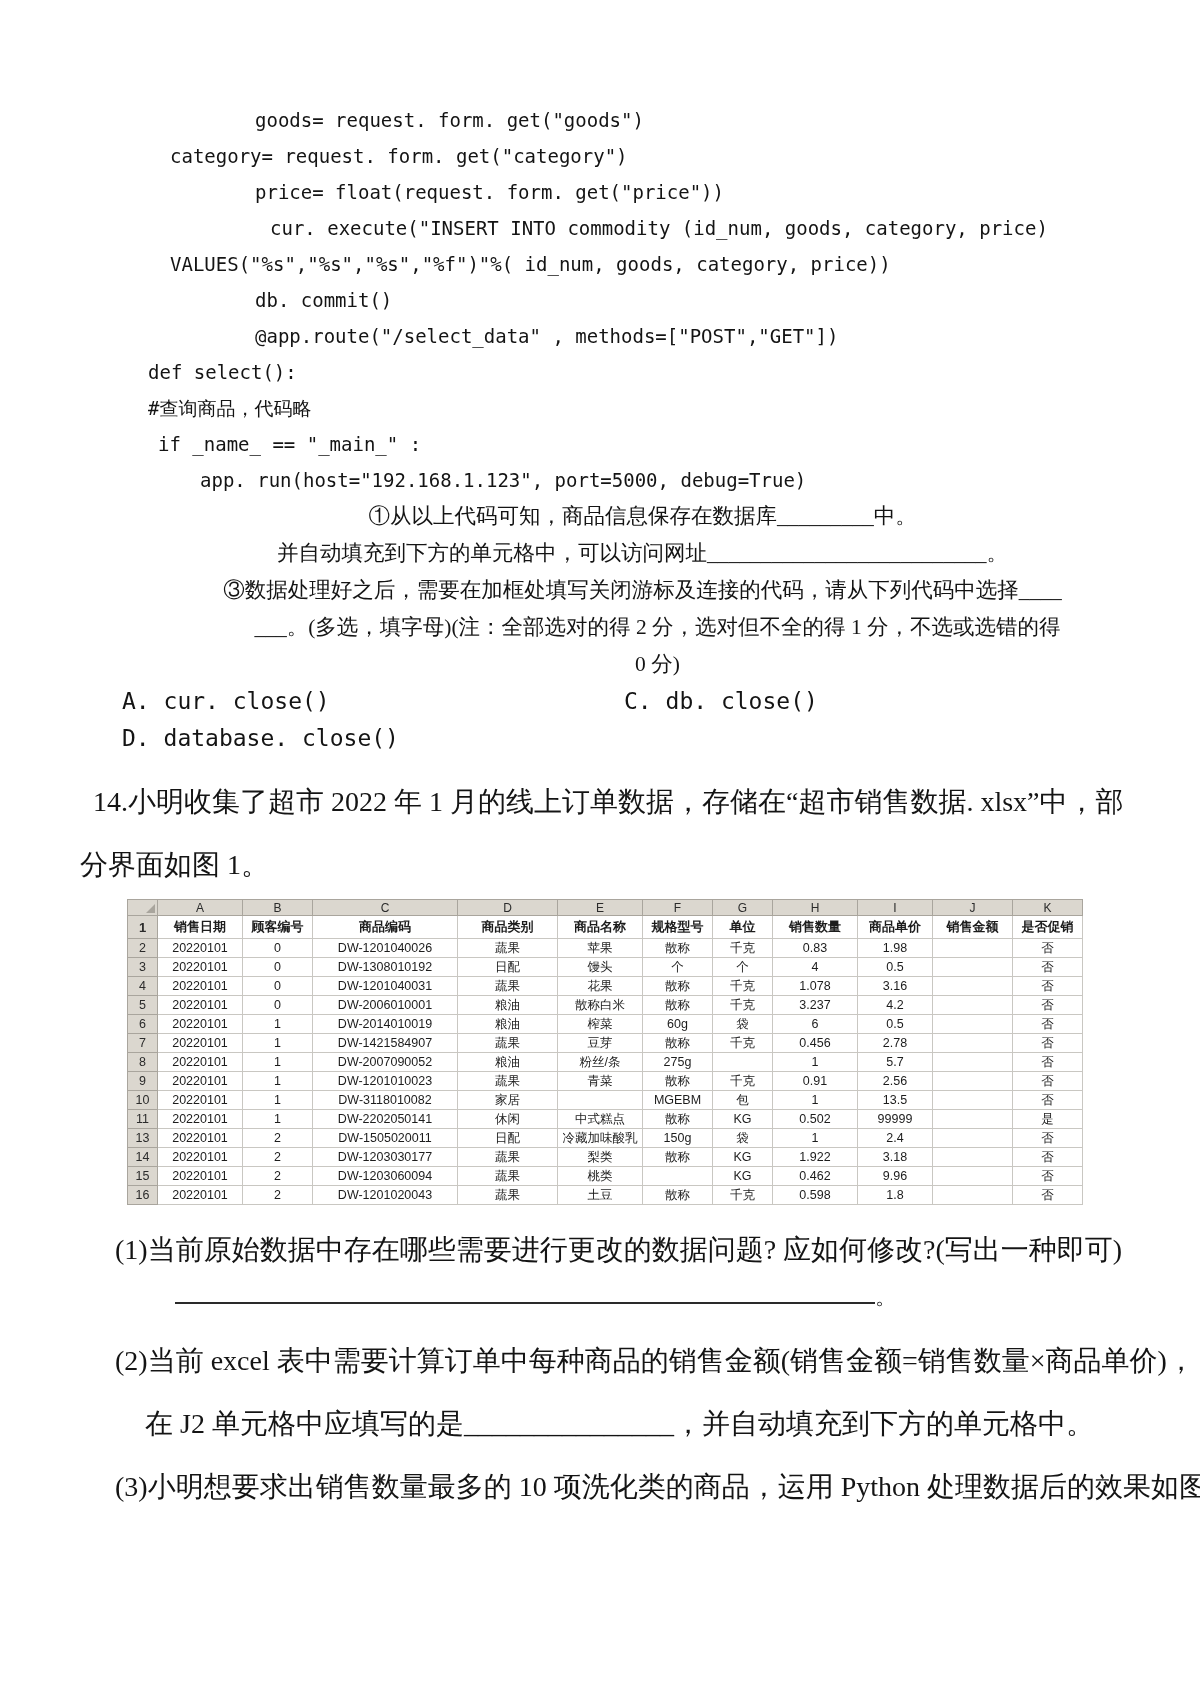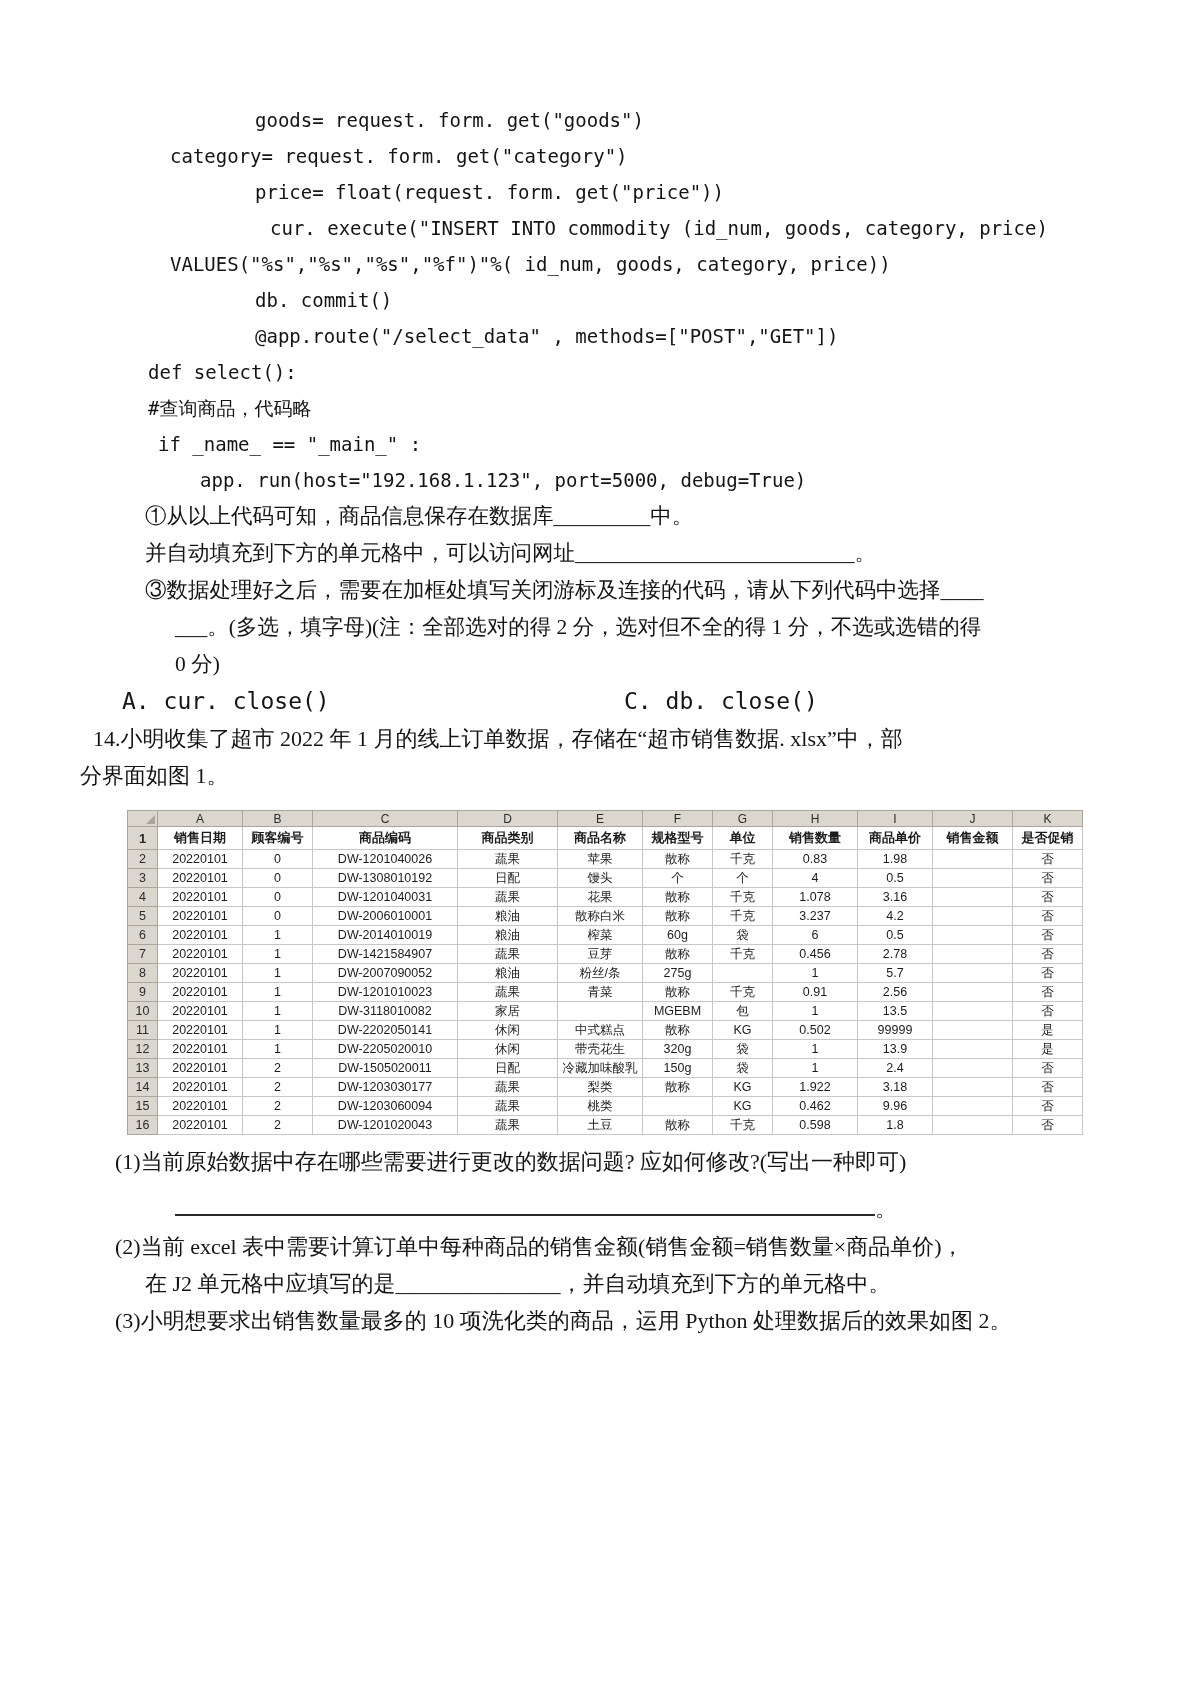--- a/index.html
+++ b/index.html
@@ -6,31 +6,31 @@
   body{width:1200px;height:1697px;overflow:hidden;
        font-family:"Liberation Serif","DejaVu Serif",serif;color:#141414;}
   .doc{padding:102px 60px 0 80px;}
 
   
   .code-block{font-family:"DejaVu Sans Mono","Liberation Mono",monospace;
               font-size:19px;line-height:36px;margin-left:65px;white-space:pre;}
   .code-line{height:36px;}
 
   
-  .q-line{font-size:21.5px;line-height:37px;margin-left:65px;white-space:nowrap;}
+  .q-line{font-size:21.5px;line-height:37px;margin-left:65px;white-space:nowrap;text-align:center;}
   .q-line.cont{margin-left:95px;}
 
   
   .options-grid{margin-left:42px;display:grid;grid-template-columns:490px auto;
                 font-family:"DejaVu Sans Mono","Liberation Mono",monospace;
                 font-size:23px;line-height:37px;}
   .option-c{padding-left:12px;}
 
   
-  .para-line{font-size:22px;line-height:37px;white-space:nowrap;}
+  .para-line{font-size:28px;line-height:37px;white-space:nowrap;margin-top:26px;}
   .para-line.indent1{margin-left:13px;}
   .para-line.sub{margin-left:35px;font-family:Liberation Serif, serif;}
   .para-line.sub2cont{margin-left:65px;}
   .blank-row{margin-left:95px;margin-top:10px;font-size:21.5px;line-height:37px;}
   .blank-underline{display:inline-block;width:700px;border-bottom:2px solid #2a2a2a;
                    height:24px;vertical-align:baseline;}
 
   
   .excel{border-collapse:collapse;table-layout:fixed;margin:16px 0 8px 47px;
          font-family:"Liberation Sans","DejaVu Sans",sans-serif;
@@ -55,20 +55,21 @@
     <div class="q-line">①从以上代码可知，商品信息保存在数据库_________中。</div>
     <div class="q-line">并自动填充到下方的单元格中，可以访问网址__________________________。</div>
     <div class="q-line">③数据处理好之后，需要在加框处填写关闭游标及连接的代码，请从下列代码中选择____</div>
     <div class="q-line cont">___。(多选，填字母)(注：全部选对的得 2 分，选对但不全的得 1 分，不选或选错的得</div>
     <div class="q-line cont">0 分)</div>
   </div>
 
   <div class="options-grid">
       <div class="option">A. cur. close()</div>
       <div class="option option-c">C. db. close()</div>
+      <div class="option">D. database. close()</div>
     </div>
 
   <div>
     <div class="para-line indent1">14.小明收集了超市 2022 年 1 月的线上订单数据，存储在“超市销售数据. xlsx”中，部</div>
     <div class="para-line">分界面如图 1。</div>
   </div>
 
   <table class="excel">
       <colgroup>
         <col style="width: 30px;">
@@ -249,34 +250,20 @@
           <td>休闲</td>
           <td>中式糕点</td>
           <td>散称</td>
           <td>KG</td>
           <td>0.502</td>
           <td>99999</td>
           <td></td>
           <td>是</td>
         </tr>
         <tr class="data-row">
-          <td class="rownum">12</td>
-          <td>20220101</td>
-          <td>1</td>
-          <td>DW-2205020010</td>
-          <td>休闲</td>
-          <td>带壳花生</td>
-          <td>320g</td>
-          <td>袋</td>
-          <td>1</td>
-          <td>13.9</td>
-          <td></td>
-          <td>是</td>
-        </tr>
-        <tr class="data-row">
           <td class="rownum">13</td>
           <td>20220101</td>
           <td>2</td>
           <td>DW-1505020011</td>
           <td>日配</td>
           <td>冷藏加味酸乳</td>
           <td>150g</td>
           <td>袋</td>
           <td>1</td>
           <td>2.4</td>

